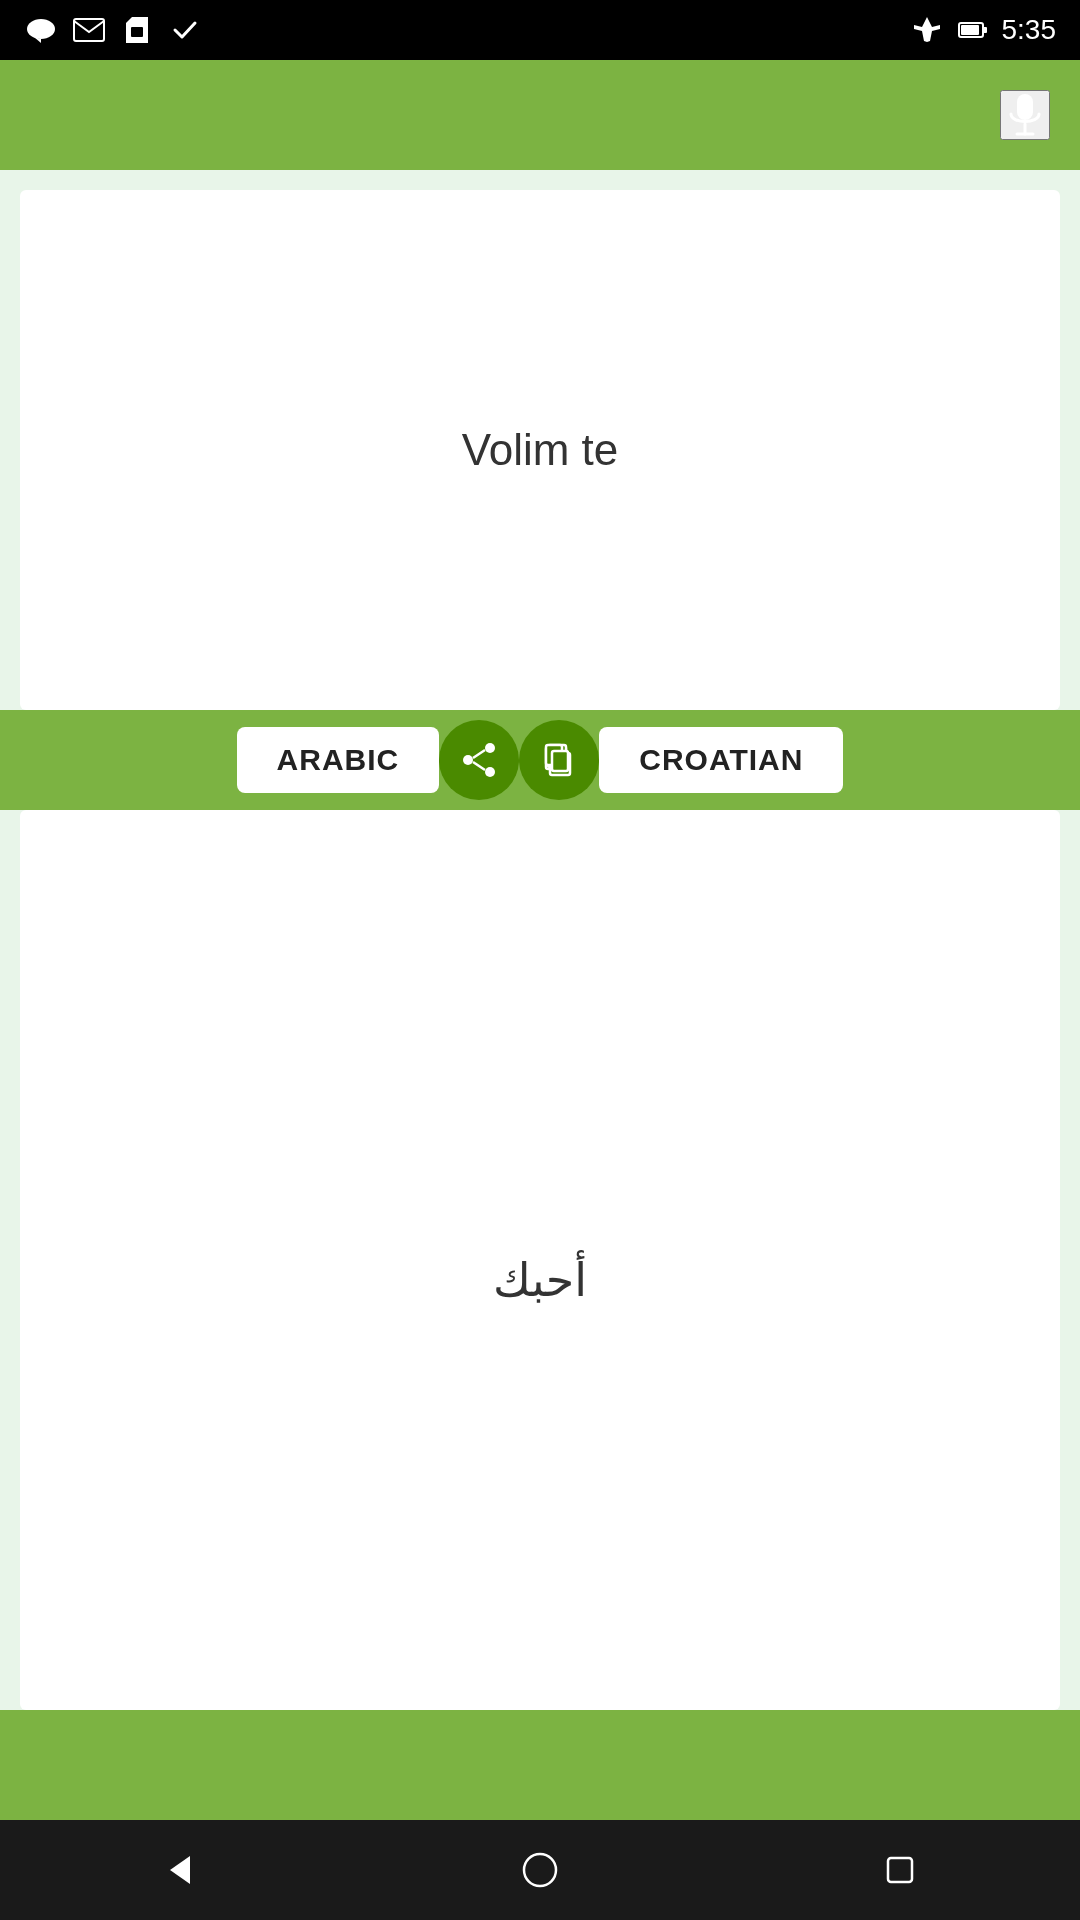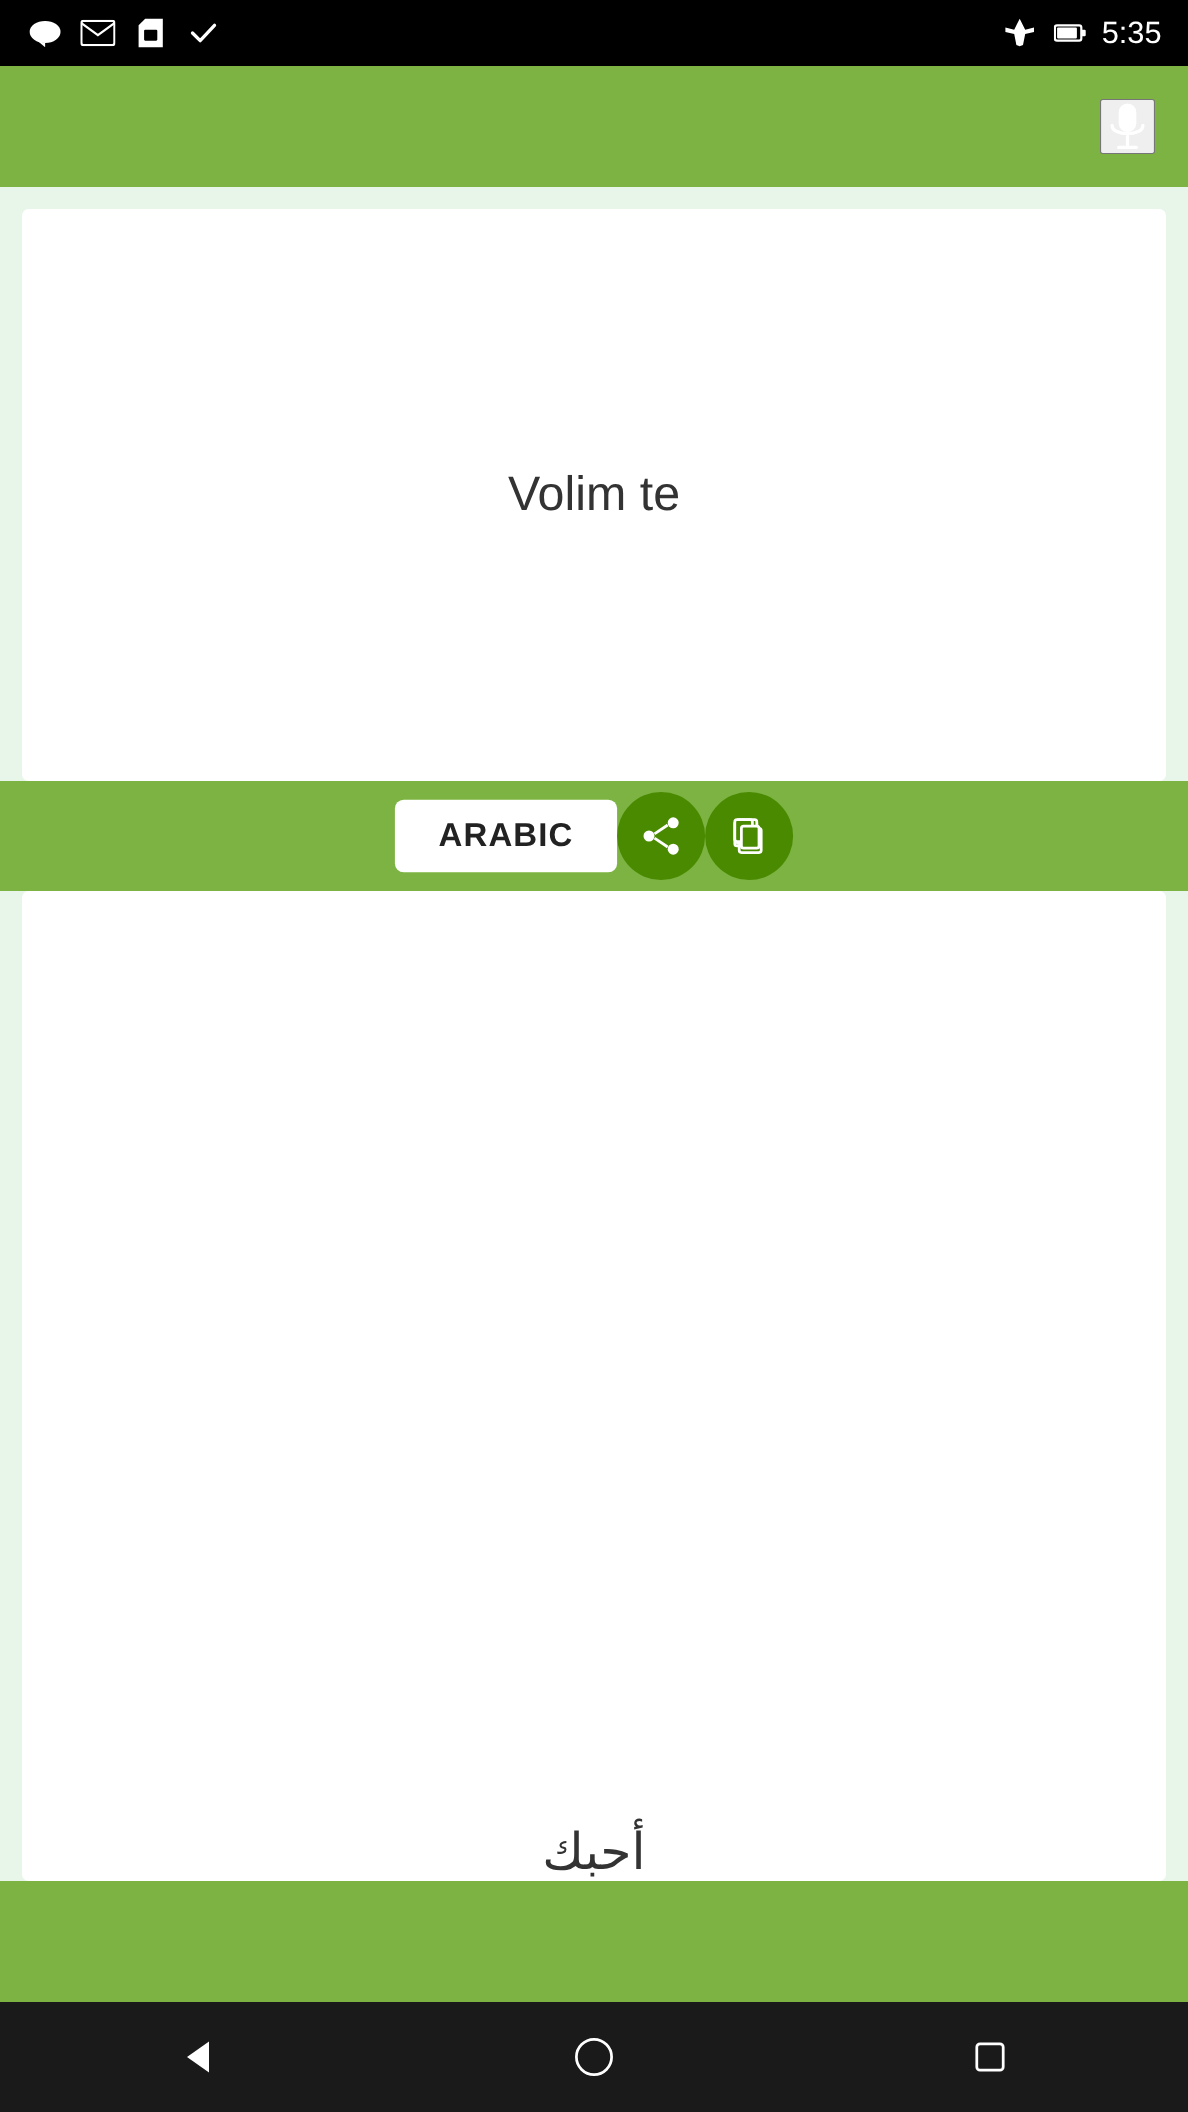--- a/index.html
+++ b/index.html
@@ -139,21 +139,21 @@
       flex-shrink: 0;
     }
 
     
     .bottom-panel {
       background: #fff;
       margin: 0 20px 0 20px;
       border-radius: 6px;
       flex: 1;
       display: flex;
-      align-items: flex-end;
+      align-items: center;
       justify-content: center;
       padding-top: 40px;
     }
 
     .translated-text {
       font-size: 46px;
       color: #333;
       text-align: center;
       direction: rtl;
     }
@@ -278,20 +278,21 @@
       <svg width="38" height="38" viewBox="0 0 38 38" fill="white">
         <rect x="10" y="12" width="20" height="22" rx="2" stroke="white" stroke-width="2.5" fill="none"></rect>
         <rect x="6" y="6" width="20" height="22" rx="2" fill="#4a8a00" stroke="white" stroke-width="2.5"></rect>
         <rect x="8" y="4" width="18" height="22" rx="2" fill="#4a8a00" stroke="white" stroke-width="2.5"></rect>
 
         <rect x="6" y="4" width="16" height="20" rx="2" stroke="white" stroke-width="2.5" fill="#4a8a00"></rect>
         <rect x="12" y="10" width="16" height="20" rx="2" stroke="white" stroke-width="2.5" fill="#4a8a00"></rect>
       </svg>
     </button>
 
+    <button class="lang-button">CROATIAN</button>
   </div>
 
   <div class="bottom-panel">
     <div class="translated-text">أحبك</div>
   </div>
 
   <div class="bottom-bar"></div>
 
 </div>
 

